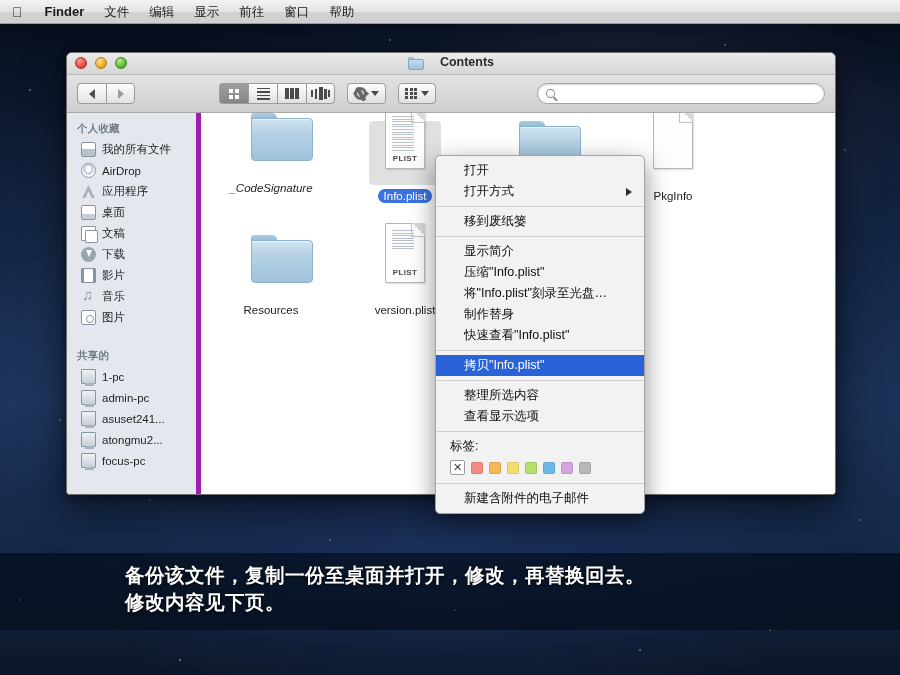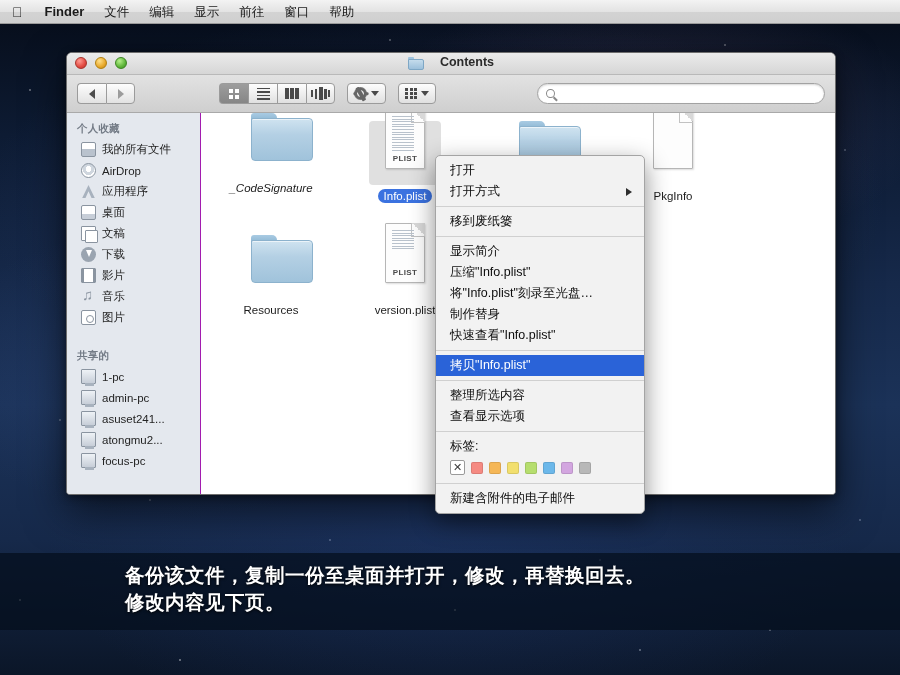--- a/index.html
+++ b/index.html
@@ -173,21 +173,21 @@
   .mag:after { content:''; position:absolute; right:-4px; bottom:-3px; width:5px; height:1.6px; background:#8a8a8a; transform: rotate(45deg); }
   .search input {
     border: none; outline: none; font-size: 11px; margin-left: 5px; width: 100%;
     font-family: "Liberation Sans", sans-serif; background: transparent;
   }
 
   .body-row { display: flex; height: 382px; }
 
   
   .sidebar {
-    width: 134px; background: #e4e8ee; border-right: 1px solid #a21caf;
+    width: 134px; background: #e4e8ee; border-right: 5px solid #a21caf;
     padding-top: 6px; font-size: 11.5px; color: #2b2b2b; overflow: hidden;
   }
   .sb-header {
     font-size: 10.5px; color: #737b86; font-weight: bold;
     padding: 3px 0 3px 10px; letter-spacing: .2px;
   }
   .sb-item {
     display: flex; align-items: center; gap: 6px; height: 21px; padding-left: 14px;
     font-size: 11.5px; color: #242424; white-space: nowrap; overflow: hidden;
   }
@@ -262,21 +262,21 @@
   }
 
   
   .ctxmenu {
     position: absolute; left: 435px; top: 155px; width: 210px;
     background: #f2f2f2; border: 1px solid #a4a4a4; border-radius: 5px;
     box-shadow: 0 8px 24px rgba(0,0,0,.45); z-index: 40;
     padding: 4px 0; font-size: 12.5px; color: #0d0d0d; overflow: hidden;
   }
   .ctx-item {
-    height: 21px; line-height: 21px; padding: 0 12px 0 14px;
+    height: 21px; line-height: 21px; padding: 0 12px 0 28px;
     display: flex; align-items: center; justify-content: space-between;
     white-space: nowrap;
   }
   .ctx-item.highlight { background: #2a63d8; color: #fff; }
   .ctx-sep { height: 1px; background: #d0d0d0; margin: 4px 0; }
   .ctx-sub { width:0;height:0;border-top:4.5px solid transparent;border-bottom:4.5px solid transparent;border-left:6px solid #2e2e2e; }
   .tags-label { padding: 2px 0 2px 14px; font-size: 12.5px; }
   .tag-row { display: flex; align-items: center; gap: 6px; padding: 3px 0 4px 14px; }
   .tag-none {
     width: 15px; height: 15px; border: 1px solid #9a9a9a; background: #fff;

